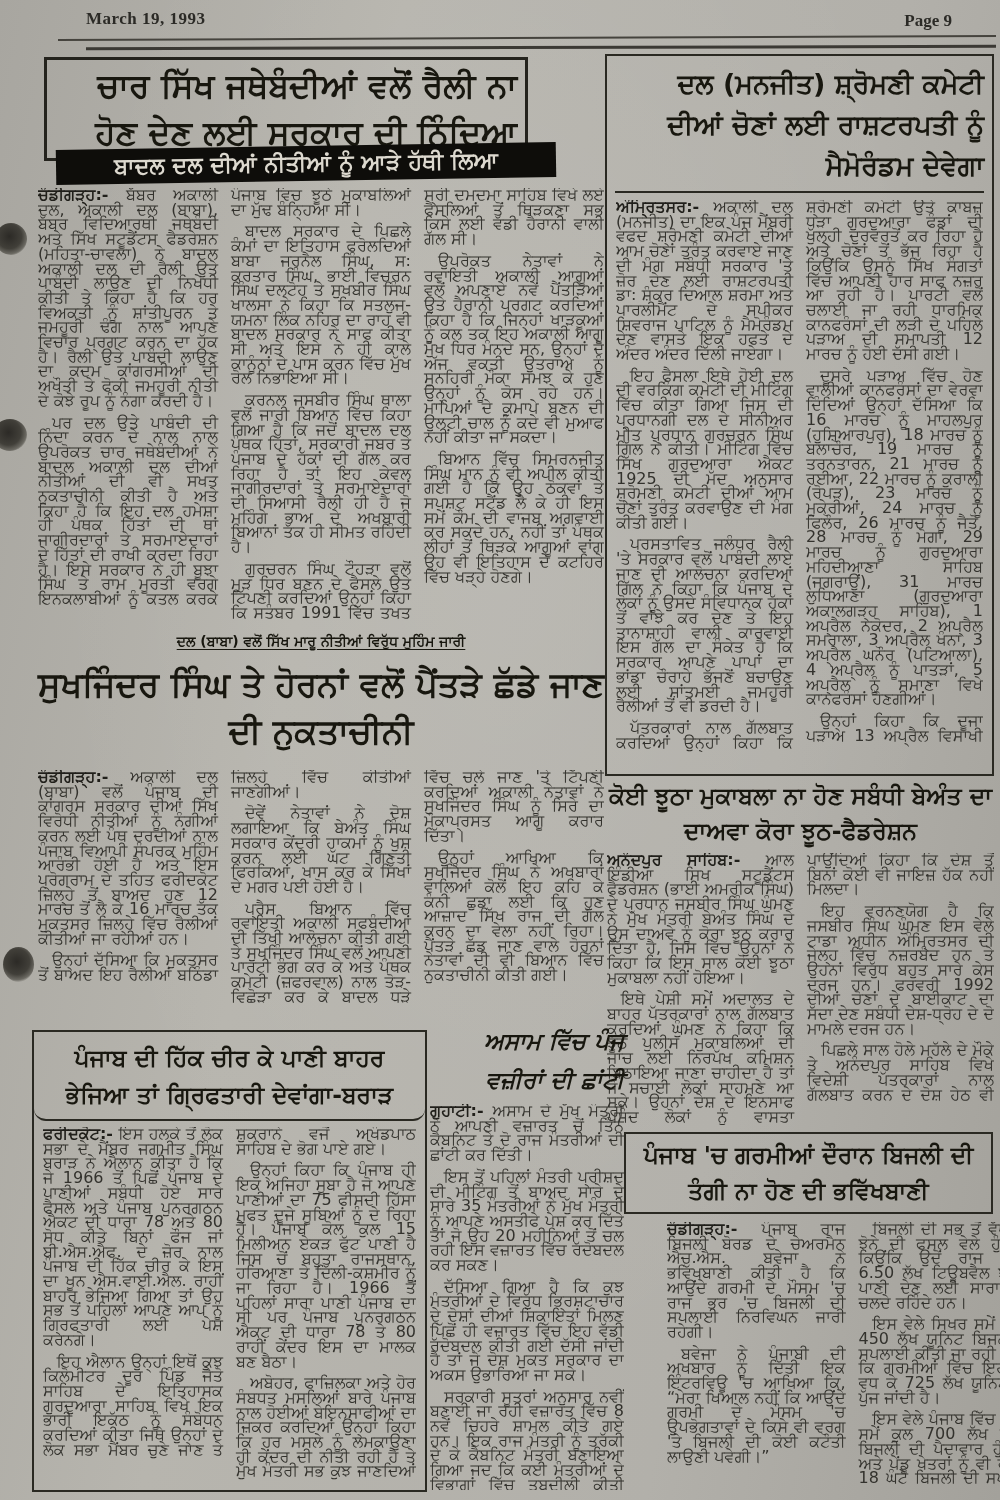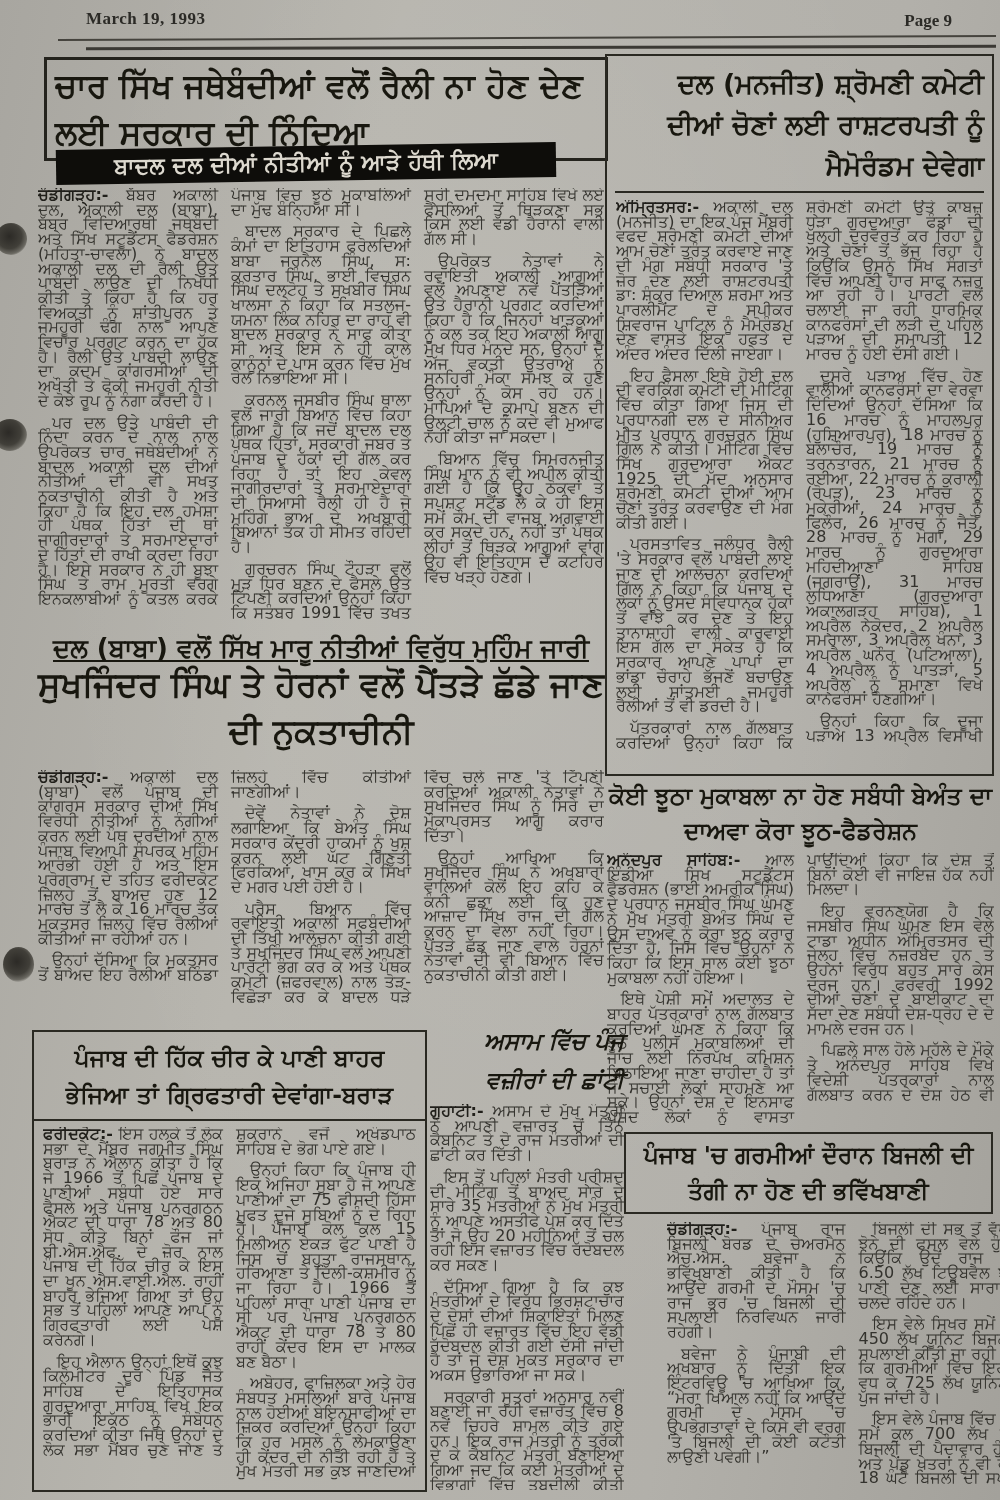--- a/index.html
+++ b/index.html
@@ -21,42 +21,42 @@
     background:radial-gradient(circle at 45% 42%, #2c2a26 0%, #413f39 48%, #6b6962 68%, rgba(110,108,100,0) 78%);}
   
   .abody p{margin:0 0 7px;text-align:justify;text-indent:14px;line-height:14.7px;}
   .abody p:first-child{text-indent:0;}
   .abody .dateline{font-weight:bold;color:#201f1a;}
   .abody{font-size:16px;color:#33322d;overflow:hidden;}
   .cols3{column-count:3;column-gap:13px;column-fill:auto;}
   .cols2{column-count:2;column-gap:13px;column-fill:auto;}
   .hl{font-weight:bold;color:#18170f;}
   
-  .boxA{position:absolute;left:44px;top:57px;width:564px;height:104px;border:3px solid #24231d;
-        display:flex;align-items:center;justify-content:center;text-align:left;
+  .boxA{position:absolute;left:44px;top:57px;width:484px;height:104px;border:3px solid #24231d;
+        display:flex;align-items:center;justify-content:center;text-align:right;
         font-size:33px;line-height:47px;padding:0 8px;box-sizing:border-box;}
   .barA{position:absolute;left:56px;top:146px;width:500px;height:35px;background:#0e0d0a;color:#ddd9cf;
         font-size:22.5px;font-weight:bold;text-align:center;line-height:35px;transform:rotate(-.9deg);}
   .bodyA{position:absolute;left:38px;top:188px;width:566px;height:438px;}
   
   .boxB{position:absolute;left:605px;top:54px;width:389px;height:722px;border:2.5px solid #2a2922;box-sizing:border-box;}
   .hlB{margin:7px 8px 0;padding-bottom:5px;border-bottom:2px solid #2a2922;
        font-size:27px;line-height:41px;text-align:right;}
   .bodyB{margin:7px 9px 0;height:552px;}
   
-  .kickC{position:absolute;left:38px;top:633px;width:566px;text-align:center;font-size:26px;
+  .kickC{position:absolute;left:38px;top:633px;width:566px;text-align:center;font-size:14px;
          text-decoration:underline;text-underline-offset:3px;}
   .hlC{position:absolute;left:38px;top:661px;width:566px;text-align:center;font-size:34px;line-height:47px;}
   .bodyC{position:absolute;left:38px;top:770px;width:566px;height:242px;}
   
   .hlD{position:absolute;left:607px;top:779px;width:387px;text-align:center;font-size:23.5px;line-height:35px;}
   .bodyD{position:absolute;left:607px;top:853px;width:387px;height:272px;}
   
   .boxE{position:absolute;left:32px;top:1030px;width:395px;height:462px;border:2.5px solid #2a2922;box-sizing:border-box;}
-  .hlE{padding:8px 10px 5px;border-bottom:2px solid #2a2922;font-size:23.5px;line-height:37px;text-align:center;}
+  .hlE{padding:8px 10px 5px;border-bottom:2px solid #2a2922;font-size:23.5px;line-height:37px;text-align:center;border-radius:12px;}
   .bodyE{margin:6px 9px 0;height:358px;}
   
   .hlF{position:absolute;left:430px;top:1022px;width:194px;text-align:right;font-style:italic;
        font-size:23px;line-height:39px;}
   .bodyF{position:absolute;left:430px;top:1104px;width:194px;height:386px;}
   
   .boxG{position:absolute;left:624px;top:1132px;width:369px;height:82px;border:2.5px solid #2a2922;
         box-sizing:border-box;display:flex;align-items:center;justify-content:center;text-align:center;
         font-size:23.5px;line-height:36px;padding:0 6px;}
   .bodyG{position:absolute;left:624px;top:1222px;width:370px;height:268px;margin-left:43px;}

